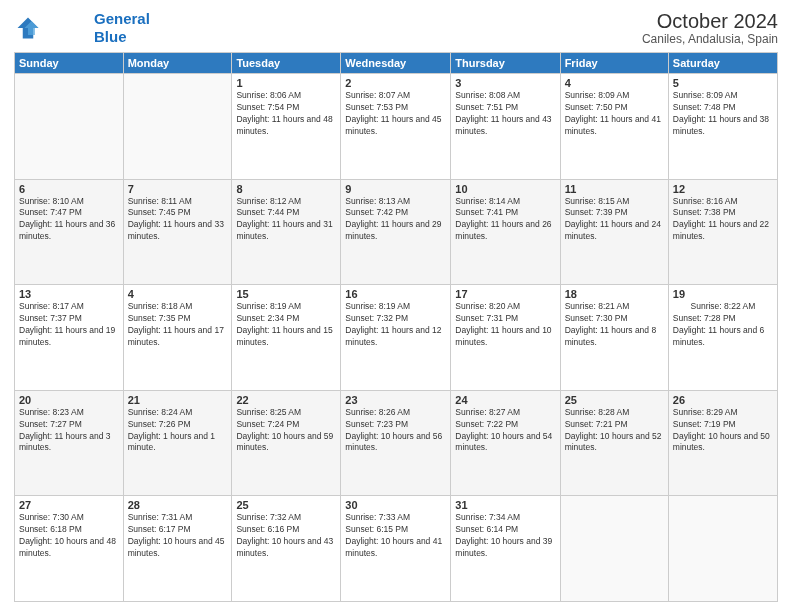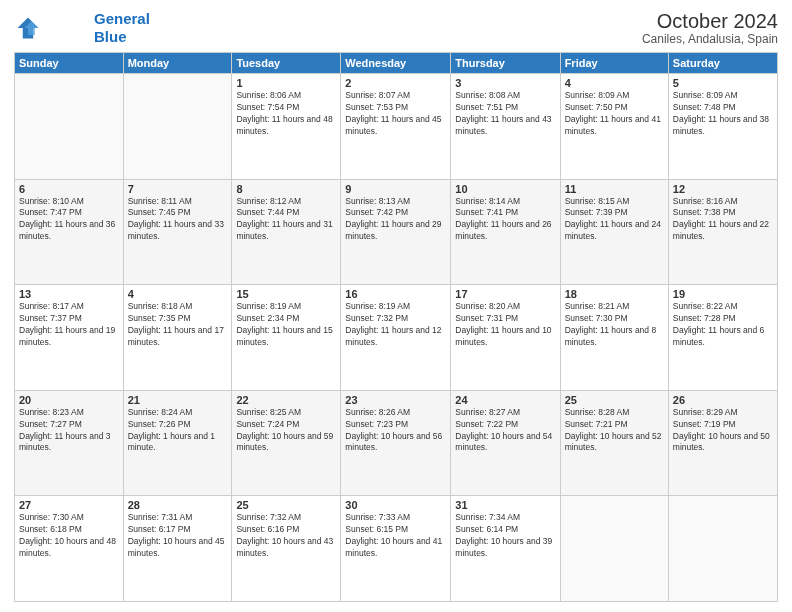--- a/index.html
+++ b/index.html
@@ -276,21 +276,21 @@
             <span class="day-num">18</span>
             <div class="day-info">
               <span style="display: block;">Sunrise: 8:21 AM</span>
               <span style="display: block;">Sunset: 7:30 PM</span>
               <span style="display: block;">Daylight: 11 hours and 8 minutes.</span>
             </div>
           </td>
           <td>
             <span class="day-num">19</span>
             <div class="day-info">
-              <span style="display: block;">Sunrise: 8:22 AM</span>
+              <span style="display: block; text-align: center;">Sunrise: 8:22 AM</span>
               <span style="display: block;">Sunset: 7:28 PM</span>
               <span style="display: block;">Daylight: 11 hours and 6 minutes.</span>
             </div>
           </td>
         </tr>
         <tr>
           <td>
             <span class="day-num">20</span>
             <div class="day-info">
               <span style="display: block;">Sunrise: 8:23 AM</span>

